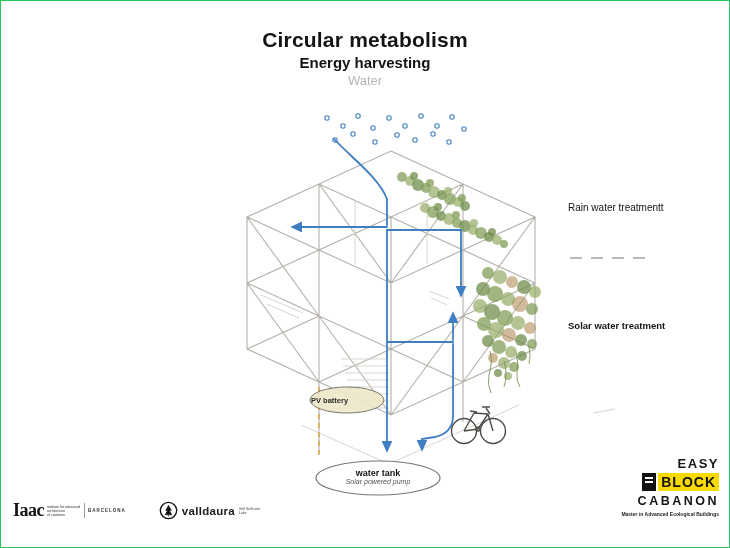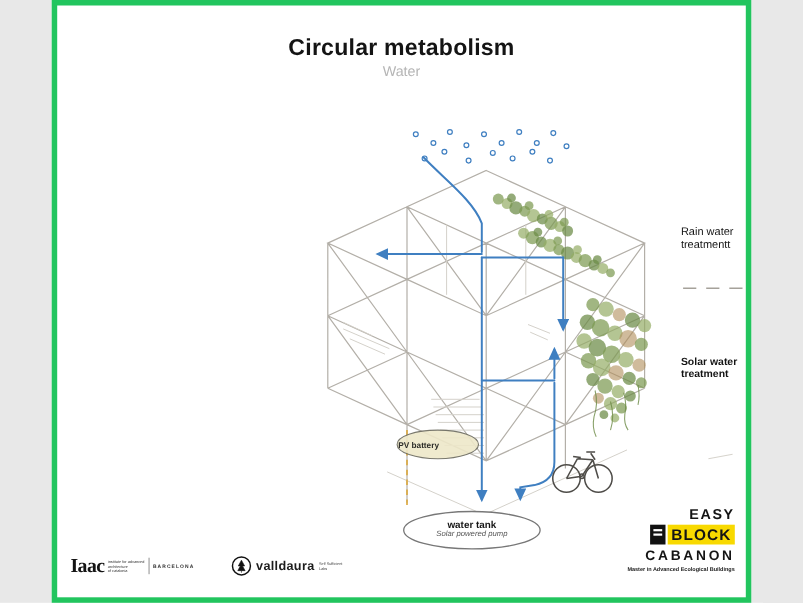--- a/index.html
+++ b/index.html
@@ -1,21 +1,21 @@
 <!DOCTYPE html>
 <html style="--water: #3f7fc1; --accentYellow: #f8d900; --veg1: #7d9a52; --veg2: #94ad65; --veg3: #6b8a45; --brown: #b08e5a; --line: #b3afa8; --muted: #b5b5b5; --dashedOrange: #dca93f;"><head>
 <meta charset="utf-8">
 <style>
   :root{
     --water:#3f7fc1; --accentYellow:#f8d900; --veg1:#7d9a52; --veg2:#94ad65; --veg3:#6b8a45;
     --brown:#b08e5a; --line:#b3afa8; --muted:#b5b5b5; --dashedOrange:#dca93f; --ink:#141414;
   }
   *{margin:0;padding:0;box-sizing:border-box}
   body{background:#e8e8e8;font-family:"Liberation Sans",sans-serif;color:var(--ink)}
-  .page{position:relative;width:636px;height:548px;background:#fff;margin:0 auto;overflow:hidden;border:5px solid #22c55e}
+  .page{position:relative;width:730px;height:548px;background:#fff;margin:0 auto;overflow:hidden;border:1px solid #22c55e}
   .art{position:absolute;left:0;top:0;width:730px;height:548px}
   .abs{position:absolute}
 
   .titles{top:26px;left:0;width:100%;text-align:center}
   .t1{font-weight:700;font-size:21px;line-height:1.25;letter-spacing:.2px}
   .t2{font-weight:700;font-size:15px;line-height:1.3}
   .t3{font-weight:400;font-size:13px;line-height:1.3;color:var(--muted)}
 
   .rain-label{left:567px;top:201px;font-weight:400;font-size:10px}
   .gray-label{left:567px;top:319px;font-weight:700;font-size:9.5px}
@@ -211,20 +211,21 @@
     <path class="dash-gray" d="M569,257 L650,257"></path>
     <path class="dash-faint" d="M592,412 L614,408"></path>
     <path class="dash-orange" d="M318,386 L318,458"></path>
 
     <ellipse class="pv-ellipse" cx="346" cy="399" rx="37" ry="13"></ellipse>
     <ellipse class="tank-ellipse" cx="377" cy="477" rx="62" ry="17"></ellipse>
   </svg>
 
   <div class="abs titles">
     <div class="t1">Circular metabolism</div>
+    <div class="t2">Energy harvesting</div>
     <div class="t3">Water</div>
   </div>
 
   <div class="abs rain-label">Rain water treatmentt</div>
   <div class="abs gray-label">Solar water treatment</div>
   <div class="abs pv-label">PV battery</div>
   <div class="abs tank-label">
     <span class="tank-title">water tank</span>
     <span class="tank-sub">Solar powered pump</span>
   </div>

